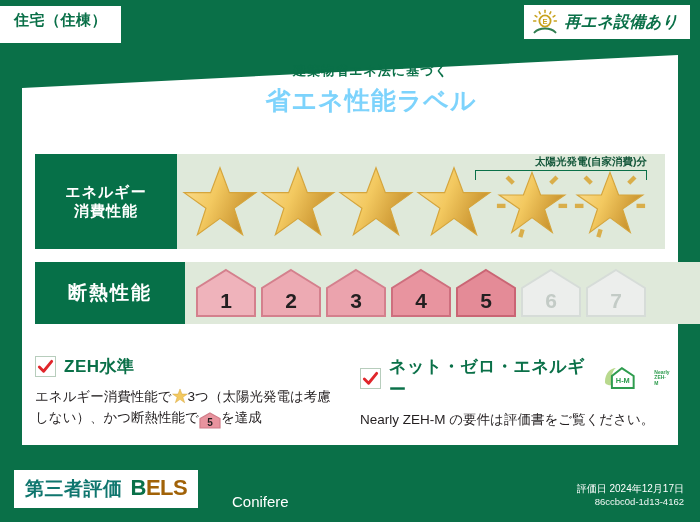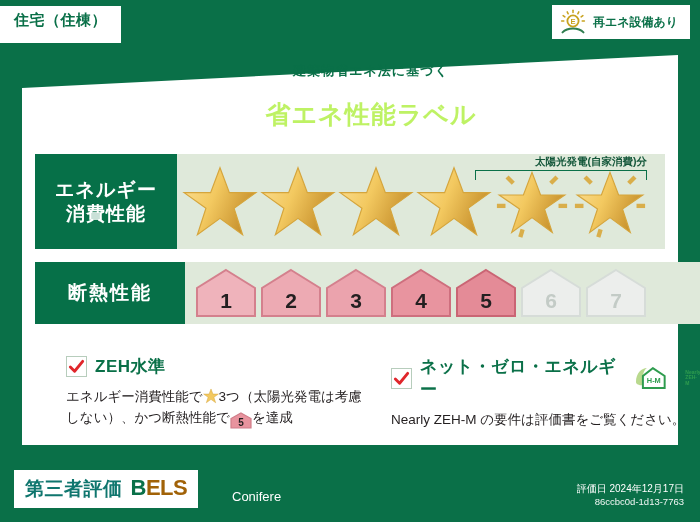--- a/index.html
+++ b/index.html
@@ -30,52 +30,52 @@
     line-height:1.2;
   }
 
   
   .re-badge{
     position:absolute;right:10px;top:5px;
     background:#ffffff;
     padding:4px 12px 4px 8px;
     display:flex;align-items:center;gap:7px;
   }
-  .re-badge .txt{color:#0a7048;font-weight:bold;font-size:12px;}
+  .re-badge .txt{color:#0a7048;font-weight:bold;font-size:16px;font-style:italic;}
   .sun-ico{width:26px;height:26px;display:block;}
 
   
   .head{
     position:absolute;left:0;right:0;top:62px;text-align:center;padding-left:42px;
   }
   .head .sub{
     color:#0a7048;font-size:13px;font-weight:bold;letter-spacing:1px;
     margin:0 0 4px 0;
   }
   .head .main{
-    color:#bef264;font-size:25px;font-weight:bold;letter-spacing:1px;
-    margin:18px;
+    color:#7dd3fc;font-size:25px;font-weight:bold;letter-spacing:1px;
+    margin:4px;
   }
 
   
   .row{
     position:absolute;display:flex;align-items:stretch;
   }
   .row .cap{
     background:#067048;color:#ffffff;font-weight:bold;
     display:flex;flex-direction:column;align-items:center;justify-content:center;
     line-height:1.25;text-align:center;
   }
   .row .body{
     background:#dfe9da;flex:1;position:relative;
   }
 
   
   #row-energy{left:35px;top:154px;width:630px;height:95px;}
-  #row-energy .cap{width:142px;font-size:19px;letter-spacing:1px;}
+  #row-energy .cap{width:142px;font-size:15px;letter-spacing:1px;}
   #row-energy .body{display:flex;align-items:center;padding-left:4px;}
 
   .star-wrap{width:78px;height:78px;position:relative;flex:0 0 auto;}
   .star-wrap svg{width:78px;height:78px;display:block;}
 
   
   .solar-note{
     position:absolute;right:18px;top:2px;width:172px;text-align:right;
     pointer-events:none;
   }
@@ -98,21 +98,21 @@
   }
   .house svg{position:absolute;left:0;top:0;width:62px;height:50px;}
   .house span{
     position:relative;z-index:2;font-size:21px;font-weight:bold;
     padding-bottom:5px;
   }
   .house.on span{color:#231f20;}
   .house.off span{color:#c3cbc6;}
 
   
-  .crit{position:absolute;margin-left:31px;}
+  .crit{position:absolute;}
   #crit-left{left:35px;top:355px;width:300px;}
   #crit-right{left:360px;top:355px;width:310px;}
   .crit .ttl{display:flex;align-items:center;gap:8px;}
   .chk{
     width:19px;height:19px;flex:0 0 auto;border:1.5px solid #b7cdbc;
     background:#fff;display:block;
   }
   .chk svg{width:100%;height:100%;display:block;}
   .crit .ttl .t{
     color:#0a7048;font-weight:bold;font-size:17px;letter-spacing:0.5px;
@@ -136,22 +136,22 @@
   
   .bels{
     position:absolute;left:14px;bottom:14px;
     background:#ffffff;padding:5px 11px 6px 11px;
     display:flex;align-items:baseline;gap:8px;
   }
   .bels .jp{color:#0f766e;font-weight:bold;font-size:19px;letter-spacing:0.5px;}
   .bels .bels-b{font-weight:bold;font-size:22px;color:#0a7048;letter-spacing:-0.5px;}
   .bels .bels-b .d{color:#a16207;}
   .client{
-    position:absolute;left:232px;bottom:18px;
-    color:#ffffff;font-size:13px;
+    position:absolute;left:232px;bottom:12px;
+    color:#ffffff;font-size:15px;
   }
   .meta{
     position:absolute;right:16px;bottom:14px;text-align:right;color:#ffffff;
   }
   .meta .dt{font-size:10px;line-height:1.3;margin-left:20px;}
   .meta .id{font-size:9.5px;line-height:1.4;opacity:.95;}
 </style>
 </head>
 <body>
 
@@ -346,16 +346,16 @@
   </div>
 
   <div class="bels">
     <span class="jp">第三者評価</span>
     <span class="bels-b"><span>B</span><span class="d">ELS</span></span>
   </div>
   <div class="client">Conifere</div>
 
   <div class="meta">
     <div class="dt">評価日 2024年12月17日</div>
-    <div class="id">86ccbc0d-1d13-7763</div>
+    <div class="id">86ccbc0d-1d13-4162</div>
   </div>
 
 </div>
 
 </body></html>

